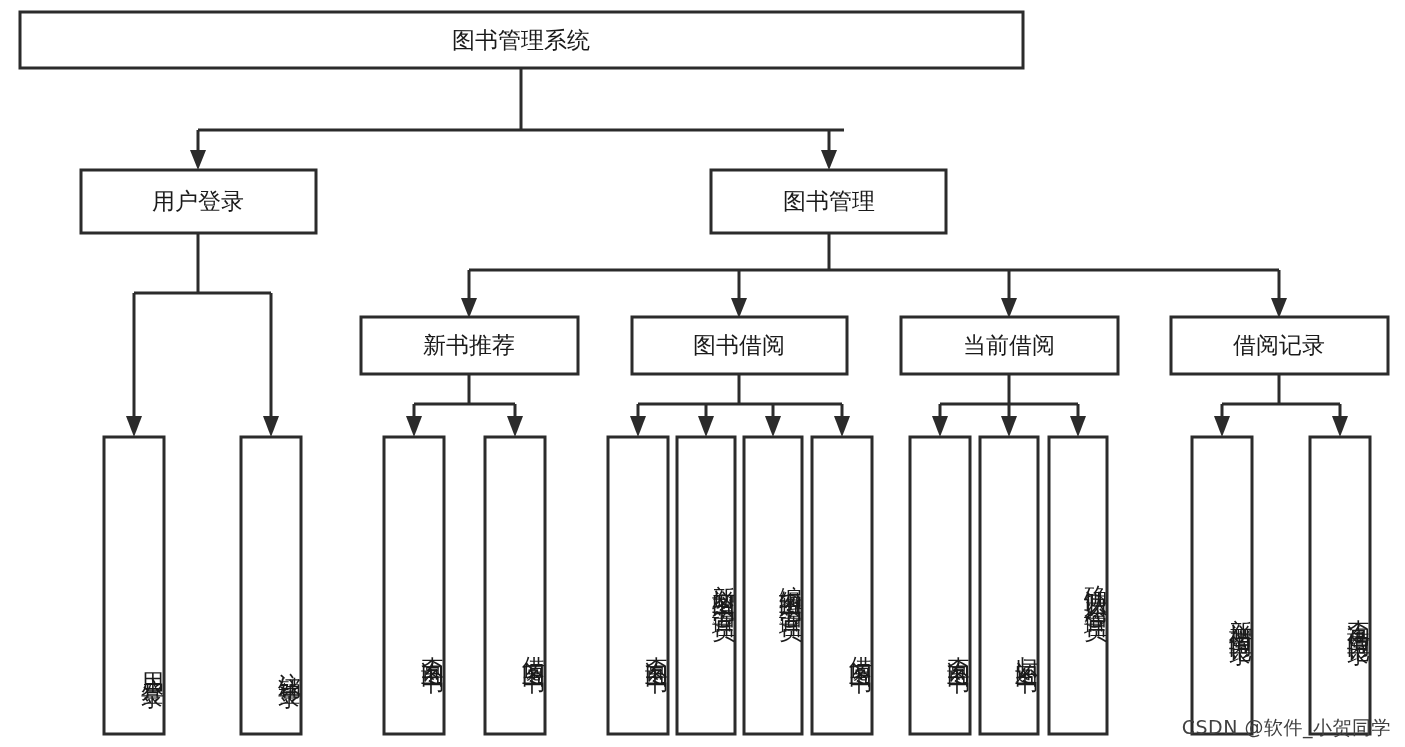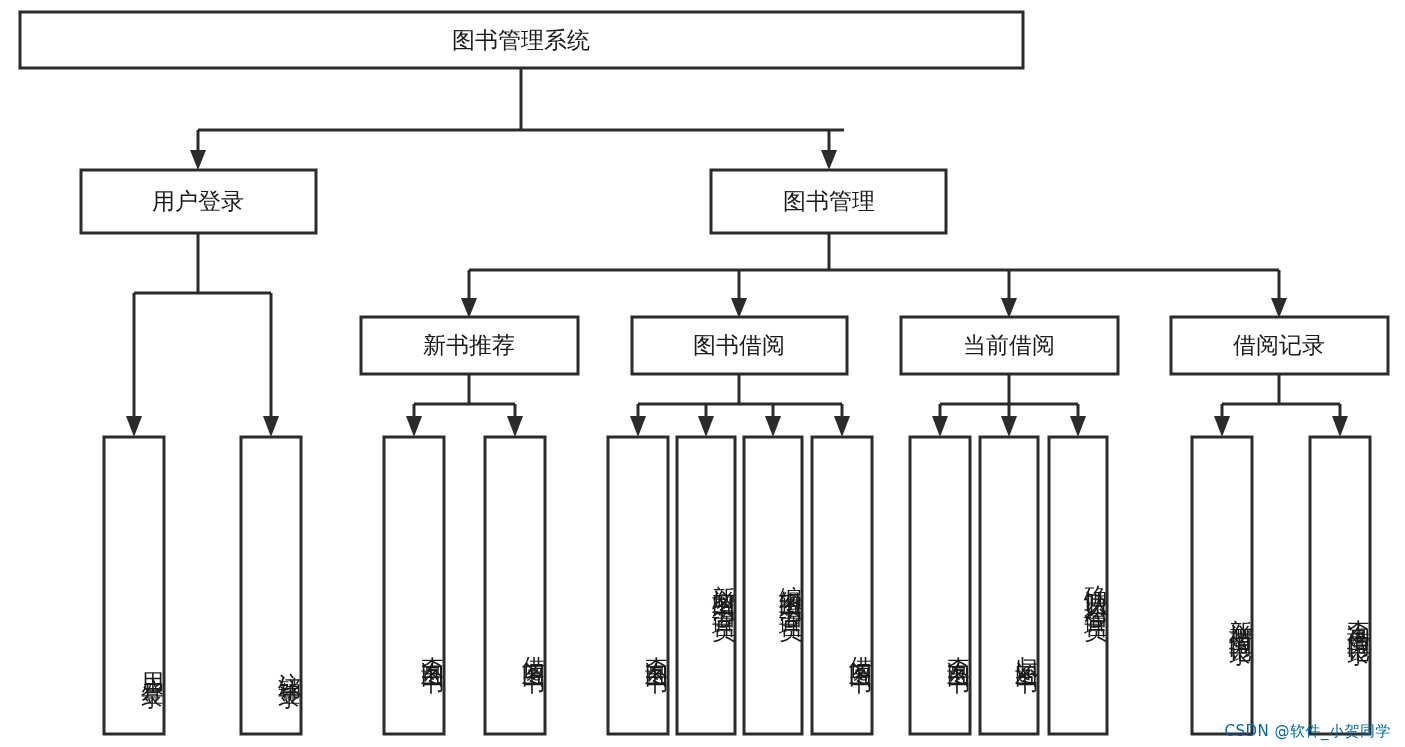--- a/index.html
+++ b/index.html
@@ -63,22 +63,22 @@
     display: flex;
     align-items: flex-start;
     justify-content: center;
     pointer-events: none;
   }
   .watermark {
     position: absolute;
     right: 14px;
     bottom: 6px;
     font-family: "DejaVu Sans", "Liberation Sans", sans-serif;
-    font-size: 15px;
-    color: #0369a1;
+    font-size: 19px;
+    color: #404040;
     letter-spacing: 0.5px;
     white-space: nowrap;
   }
 </style>
 </head>
 <body>
 
 <div id="diagram-root">
 
   <svg class="diagram" viewBox="0 0 1405 747" xmlns="http://www.w3.org/2000/svg">

